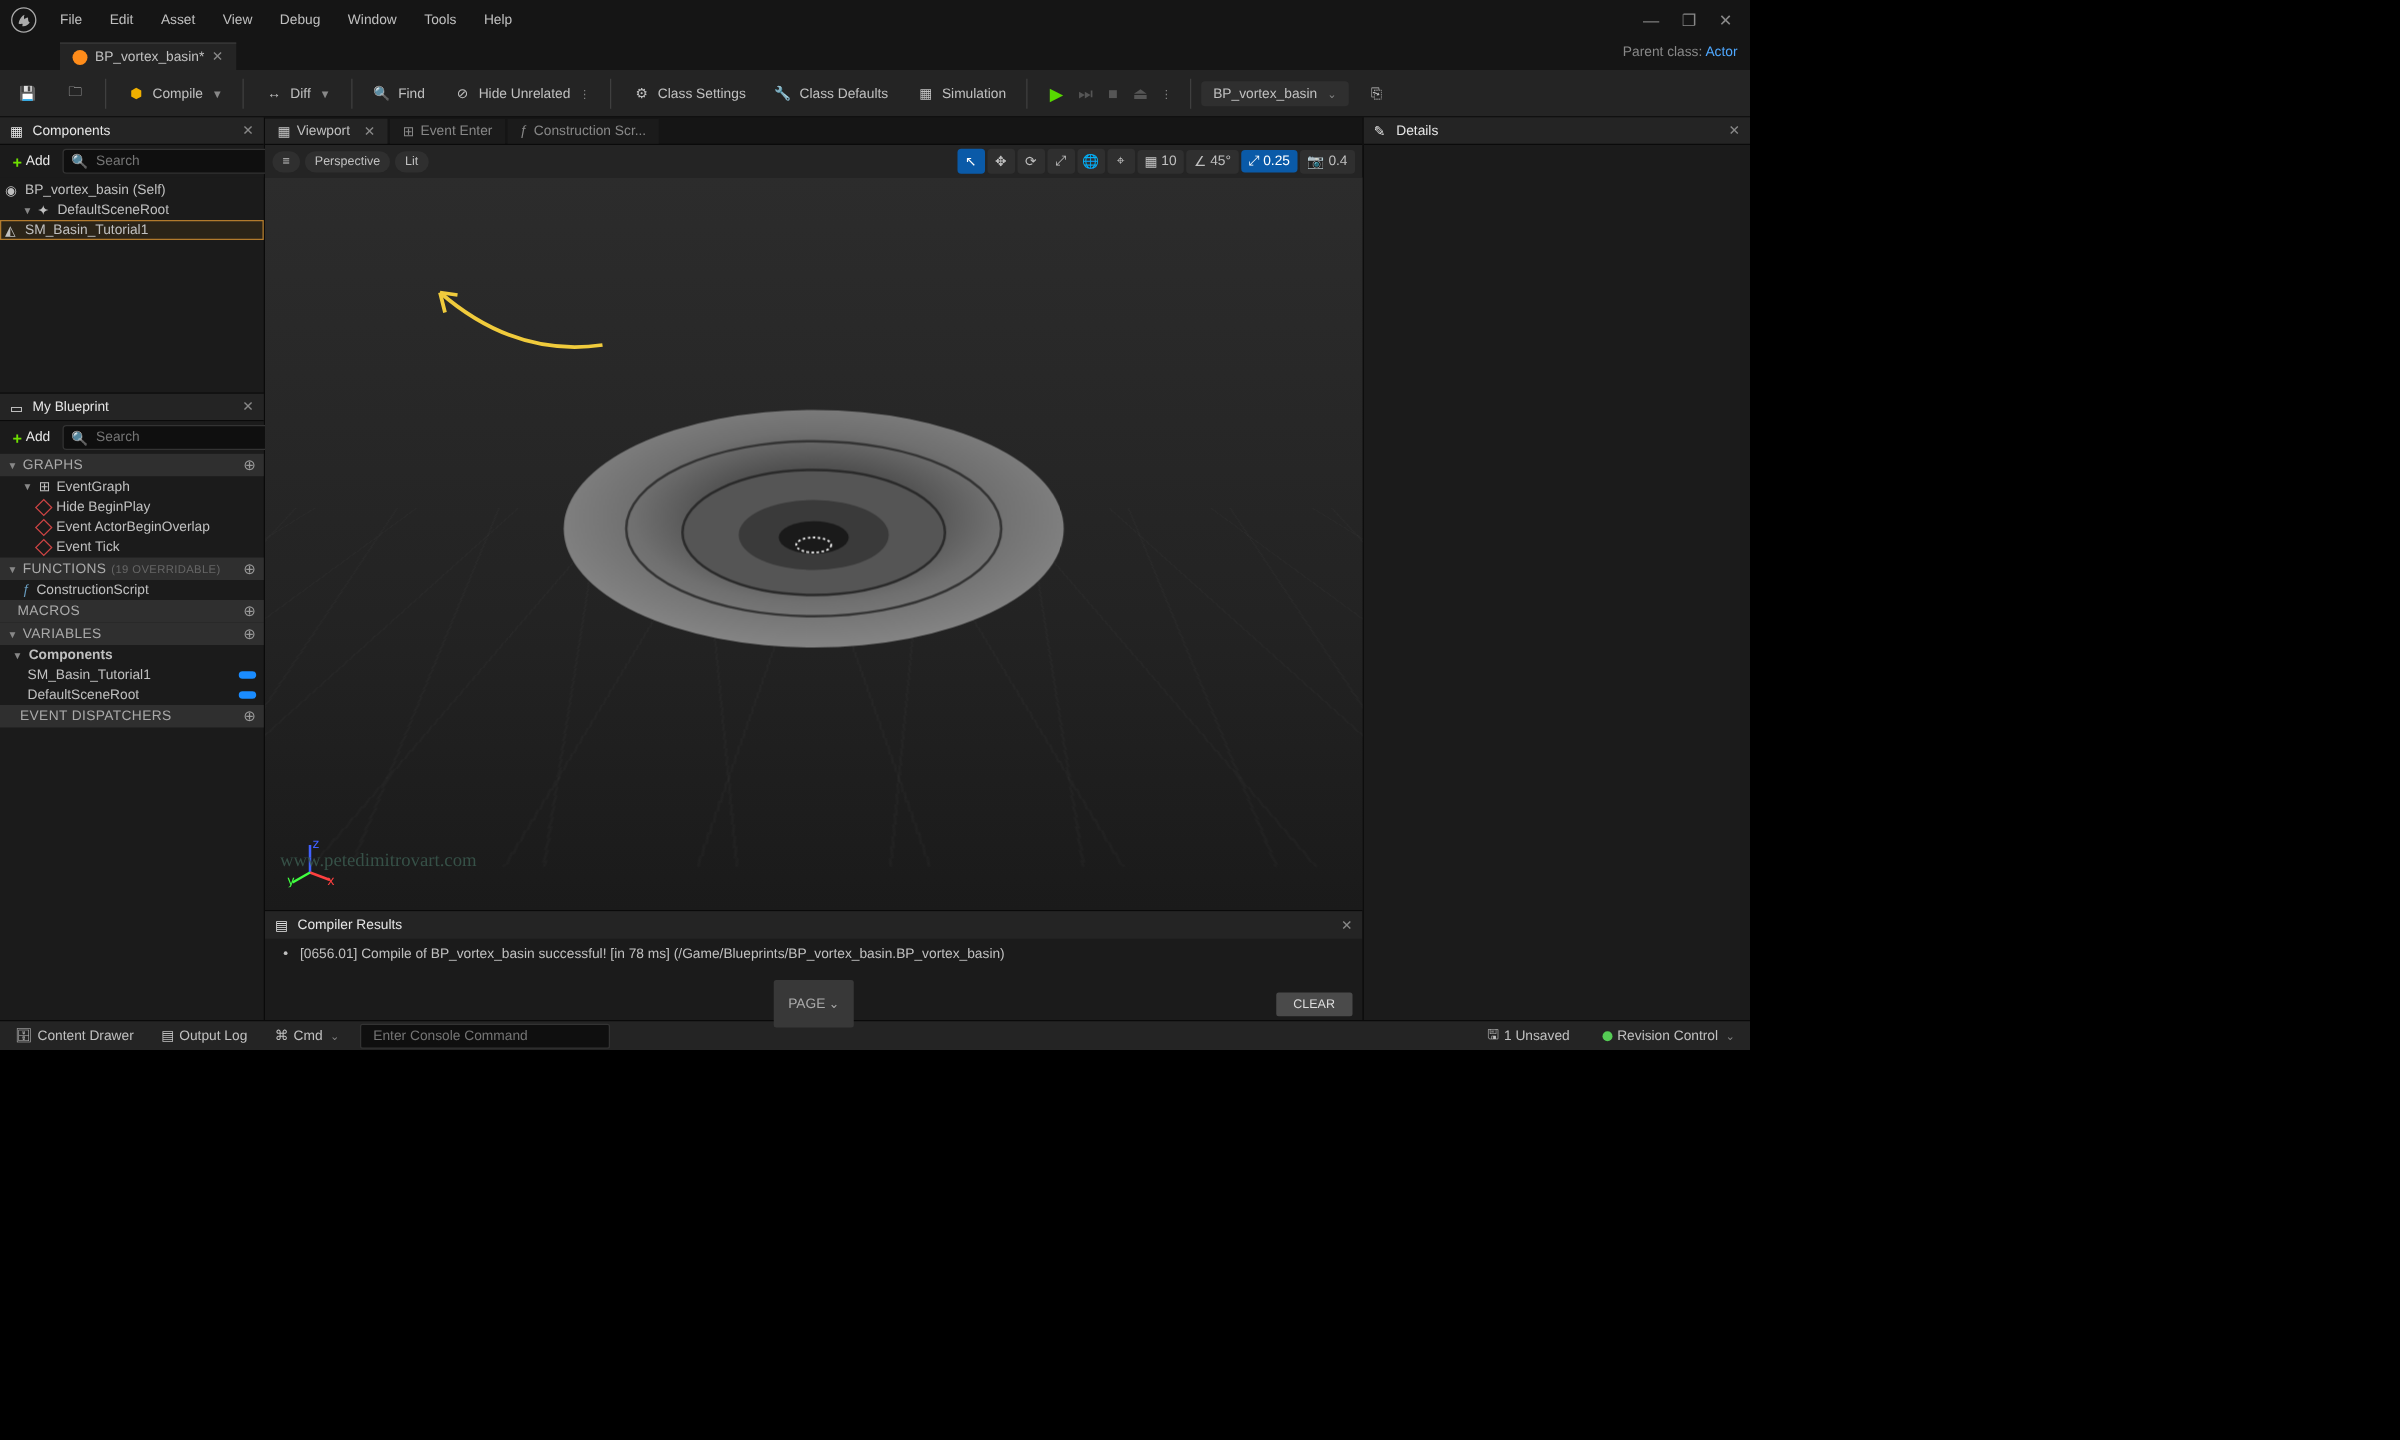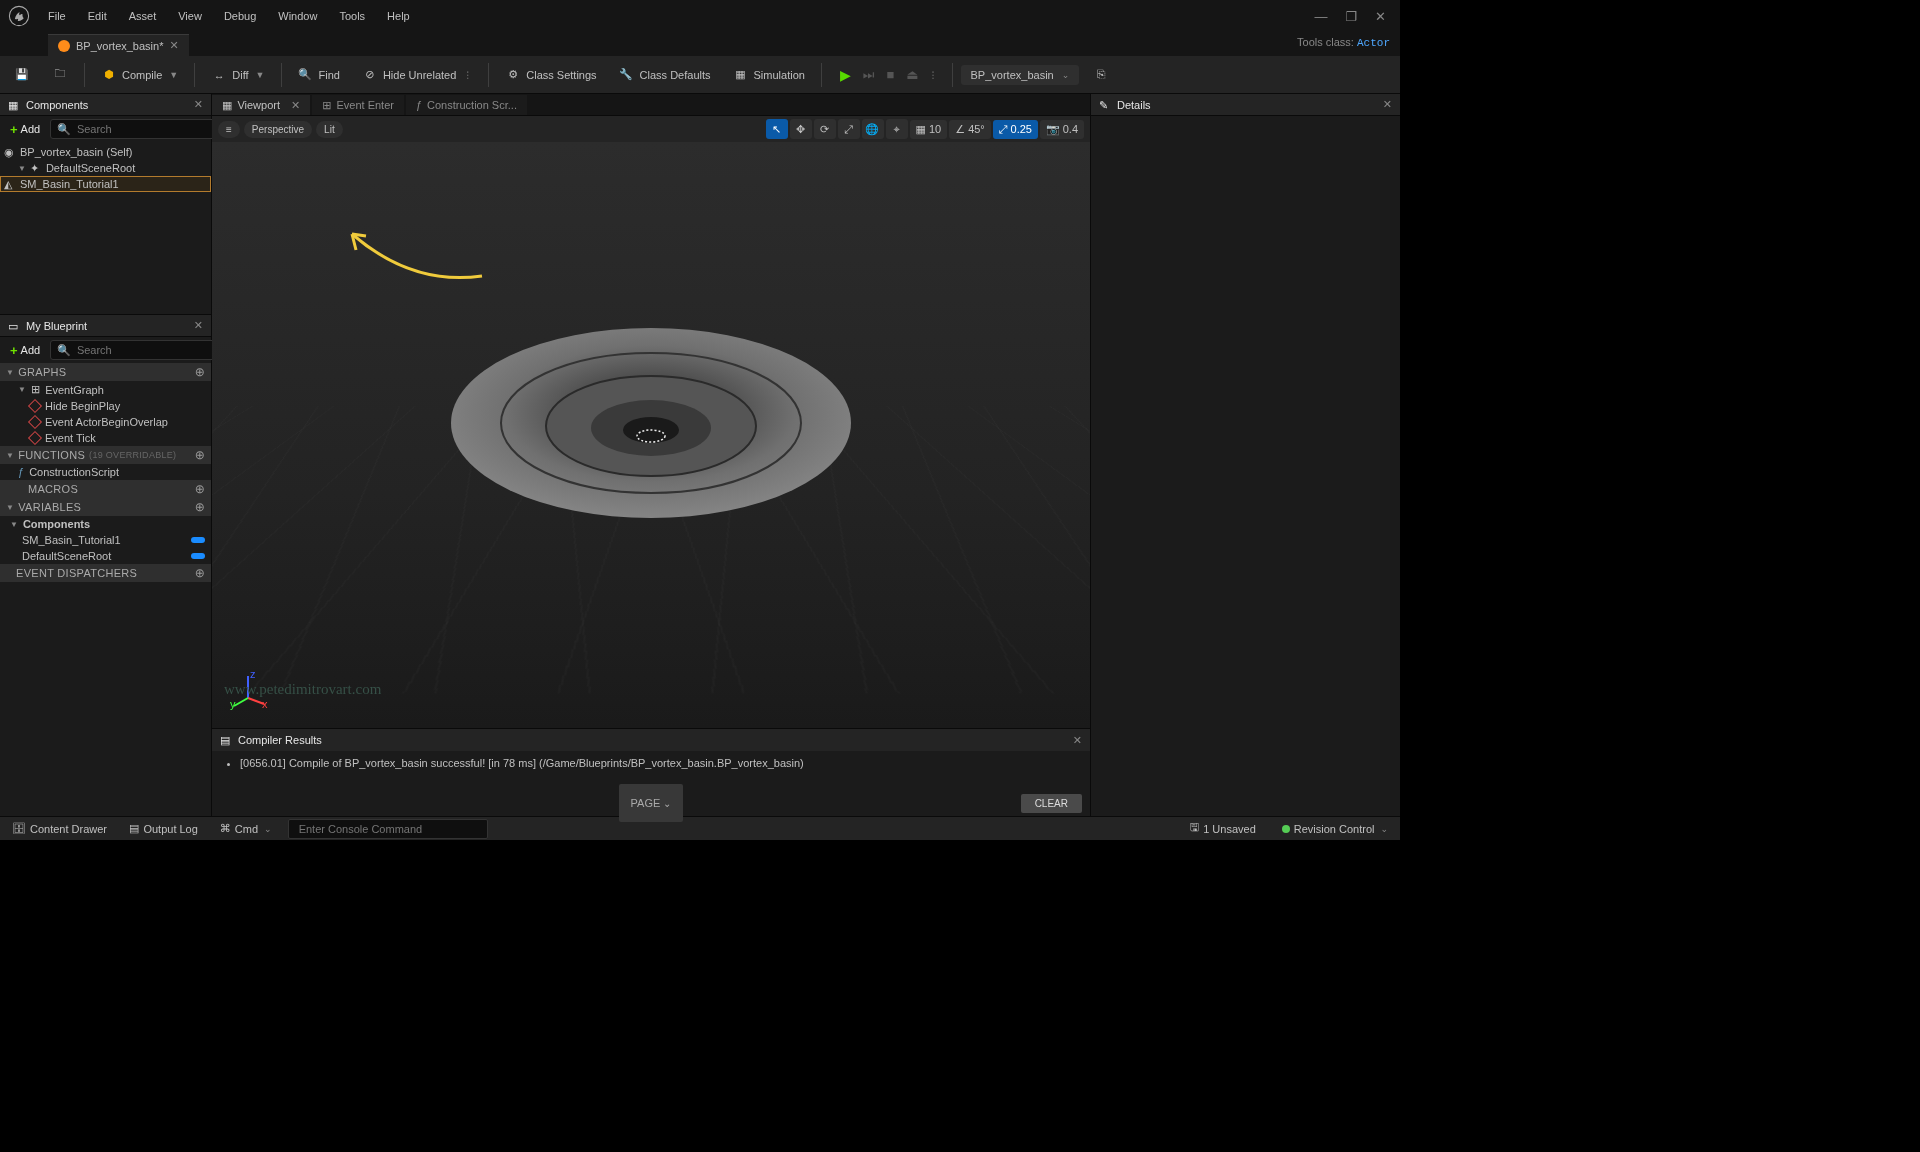--- a/index.html
+++ b/index.html
@@ -26,21 +26,21 @@
   .logo svg{width:22px;height:22px;}
   .menu-item{padding:4px 10px;color:var(--text);cursor:pointer;}
   .win-controls{margin-left:auto;display:flex;gap:18px;padding-right:8px;color:var(--text-dim);}
   .win-controls span{cursor:pointer;font-size:13px;}
   
   .asset-tabs{height:24px;background:var(--bg-darkest);display:flex;align-items:flex-end;padding-left:48px;position:relative;}
   .asset-tab{background:var(--bg-dark);height:22px;display:flex;align-items:center;padding:0 10px;gap:6px;border-top:1px solid #3a3a3a;color:var(--text);min-width:120px;}
   .asset-tab .dot{width:12px;height:12px;border-radius:50%;background:#ff8c1a;}
   .asset-tab .close{margin-left:auto;color:var(--text-dim);cursor:pointer;}
   .parent-class{position:absolute;right:10px;top:4px;color:var(--text-dim);font-size:11px;}
-  .parent-class a{color:#4fa8ff;text-decoration:none;font-family:Liberation Mono, monospace;}
+  .parent-class a{color:#4fa8ff;text-decoration:none;}
   
   .toolbar{height:38px;background:var(--bg-dark);display:flex;align-items:center;padding:0 6px;gap:6px;border-bottom:1px solid var(--border);}
   .tbtn{display:flex;align-items:center;gap:5px;padding:5px 8px;color:var(--text);cursor:pointer;border-radius:3px;}
   .tbtn .ico{width:16px;height:16px;display:inline-flex;align-items:center;justify-content:center;}
   .sep{width:1px;height:24px;background:#3f3f3f;margin:0 2px;}
   .chev{font-size:9px;color:var(--text-dim);margin-left:2px;}
   .play-group{display:flex;align-items:center;gap:4px;padding:0 6px;}
   .play-btn{color:var(--accent-green);font-size:14px;padding:4px;}
   .play-dim{color:#555;font-size:13px;padding:4px;}
   .bp-crumb{background:var(--bg-med);padding:4px 10px;border-radius:3px;display:flex;align-items:center;gap:6px;}
@@ -140,21 +140,21 @@
     </div>
   </div>
 
   <div class="asset-tabs">
     <div class="asset-tab">
       <span class="dot"></span>
       <span>BP_vortex_basin*</span>
       <span class="close">✕</span>
     </div>
     <div class="parent-class">
-      <span>Tools class:</span>
+      <span>Parent class:</span>
       <a href="#">Actor</a>
     </div>
   </div>
 
   <div class="toolbar">
     <div class="tbtn">
         <span class="ico">💾</span>
       </div>
     <div class="tbtn">
         <span class="ico">🗀</span>
@@ -295,21 +295,21 @@
             <span>FUNCTIONS</span>
             <span class="hint">(19 OVERRIDABLE)</span>
             <span class="plus-circ">⊕</span>
           </div>
         <div class="graph-row">
             <span style="color:#69b">ƒ</span>
             <span>ConstructionScript</span>
           </div>
 
         <div class="section-head">
-            <span style="margin-left:22px">MACROS</span>
+            <span style="margin-left:8px">MACROS</span>
             <span class="plus-circ">⊕</span>
           </div>
 
         <div class="section-head">
             <span class="arr">▼</span>
             <span>VARIABLES</span>
             <span class="plus-circ">⊕</span>
           </div>
         <div class="graph-row" style="padding-left:10px">
             <span style="font-size:8px;color:#888">▼</span>

